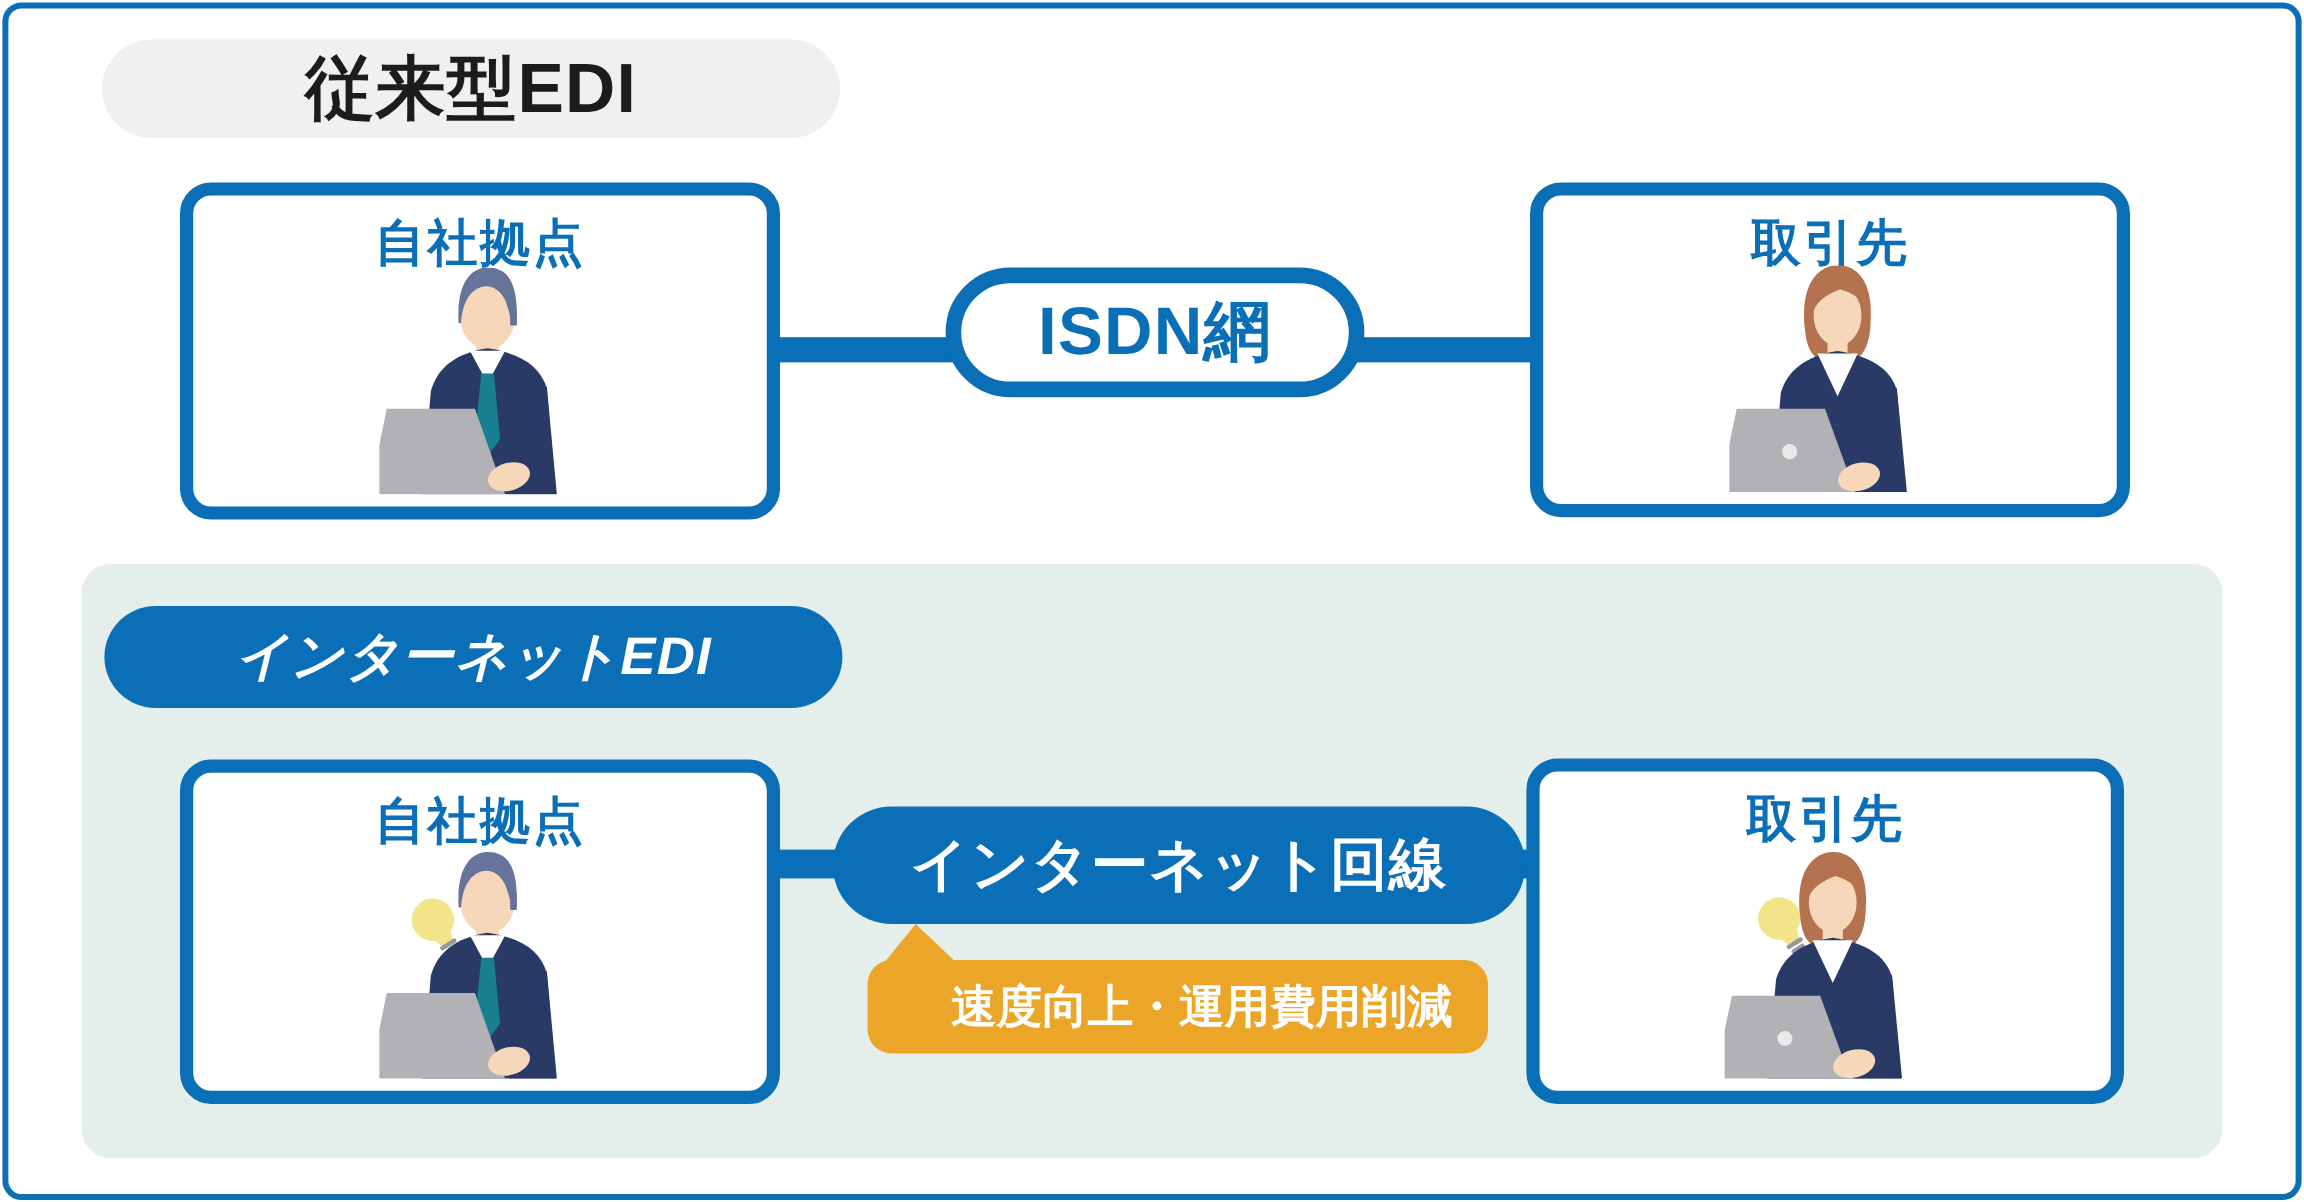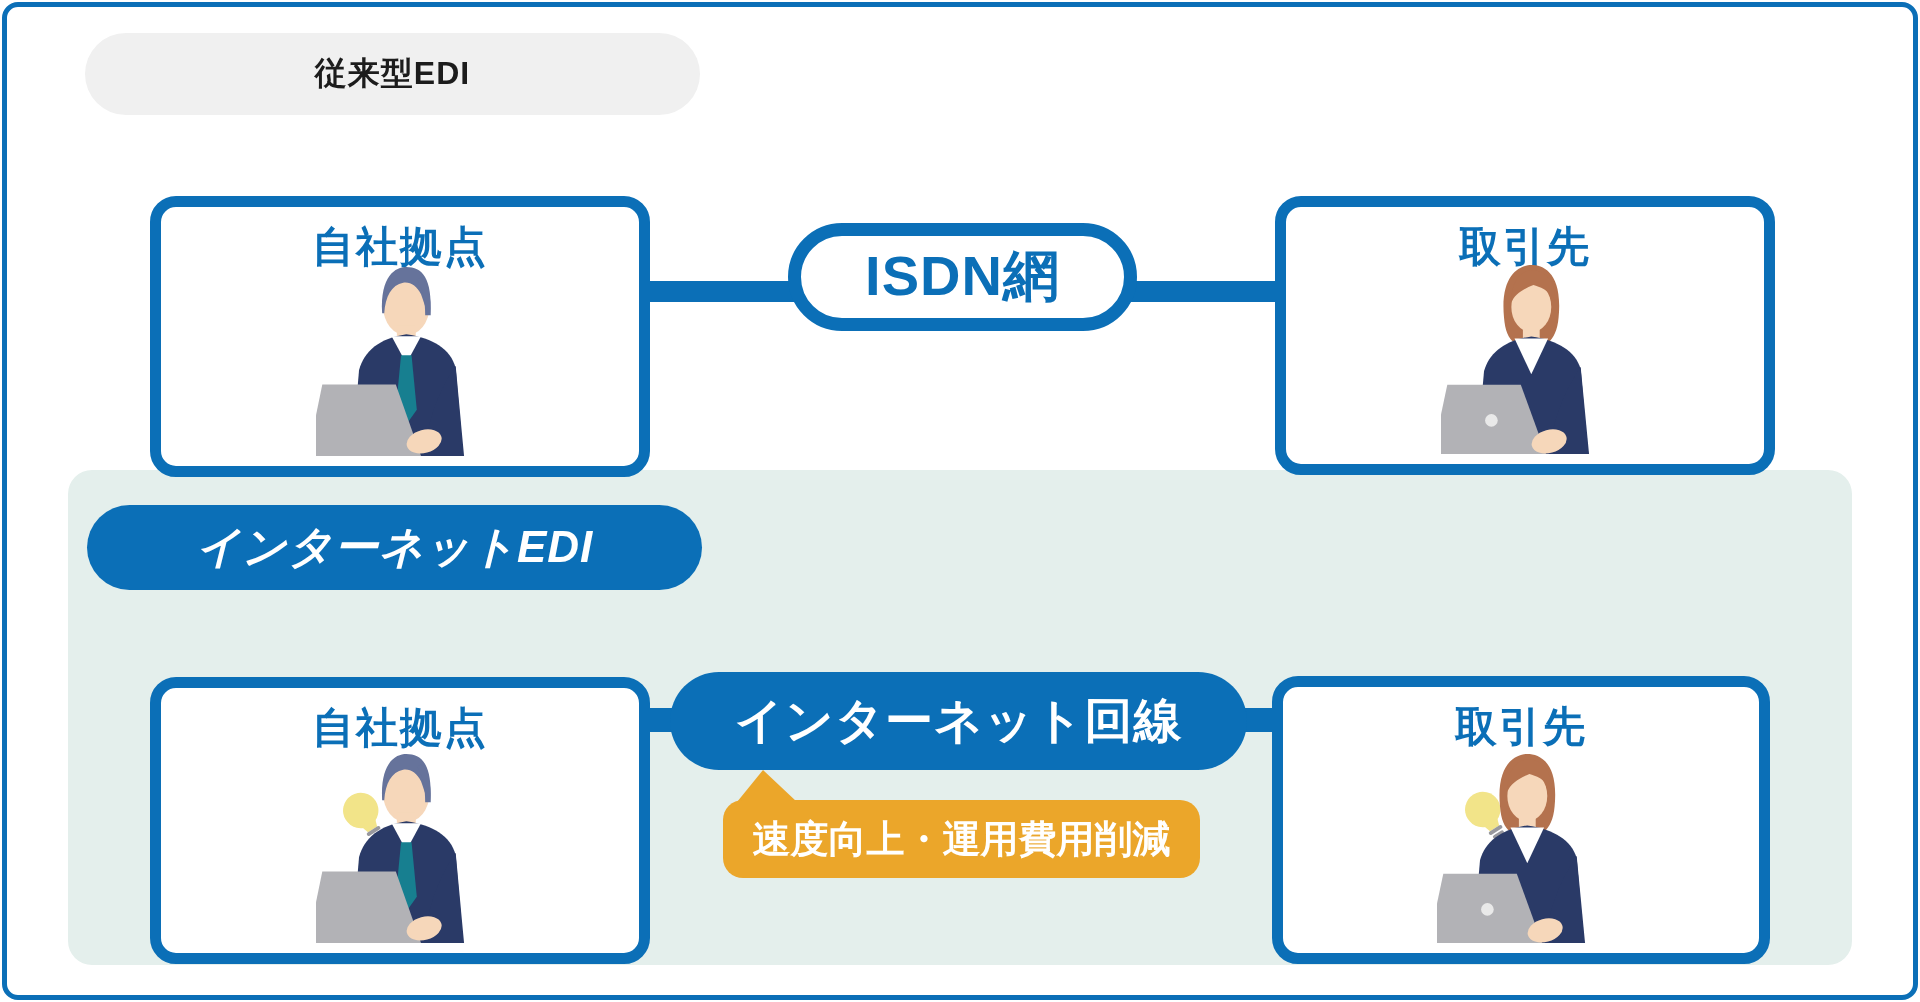--- a/index.html
+++ b/index.html
@@ -4,45 +4,45 @@
 <style>
   html,body{margin:0;padding:0;background:#fff;}
   .canvas{
     position:relative;width:1920px;height:1002px;overflow:hidden;background:#fff;
     font-family:"Liberation Sans","DejaVu Sans",sans-serif;
   }
   .frame{position:absolute;inset:2px;border:5px solid var(--blue);border-radius:16px;pointer-events:none;z-index:5;}
 
   
   .pill{position:absolute;display:flex;align-items:center;justify-content:center;font-weight:bold;box-sizing:border-box;}
-  .pill-gray{left:85px;top:33px;width:615px;height:82px;border-radius:41px;background:var(--gray-pill);color:var(--text-dark);font-size:32px;letter-spacing:1px;z-index:2;text-align:center;}
+  .pill-gray{left:85px;top:33px;width:615px;height:82px;border-radius:41px;background:var(--gray-pill);color:var(--text-dark);font-size:58px;letter-spacing:1px;z-index:2;text-align:center;}
   .pill-blue-label{left:87px;top:505px;width:615px;height:85px;border-radius:43px;background:var(--blue);color:#fff;font-size:44px;letter-spacing:1px;z-index:2;font-style:italic;}
   .pill-isdn{left:788px;top:223px;width:349px;height:108px;border-radius:67px;background:#fff;border:13px solid var(--blue);color:var(--blue);font-size:56px;letter-spacing:1px;z-index:2;}
-  .pill-line{left:670px;top:672px;width:577px;height:98px;border-radius:49px;background:var(--blue);color:#fff;font-size:48px;letter-spacing:1px;z-index:2;}
+  .pill-line{left:694px;top:672px;width:577px;height:98px;border-radius:49px;background:var(--blue);color:#fff;font-size:48px;letter-spacing:1px;z-index:2;}
 
   
-  .box{position:absolute;background:#fff;border:11px solid var(--blue);border-radius:26px;box-sizing:border-box;z-index:2;margin-top:44px;}
+  .box{position:absolute;background:#fff;border:11px solid var(--blue);border-radius:26px;box-sizing:border-box;z-index:2;}
   .box-t-left{left:150px;top:152px;width:500px;height:281px;}
   .box-t-right{left:1275px;top:152px;width:500px;height:279px;}
   .box-b-left{left:150px;top:633px;width:500px;height:287px;}
   .box-b-right{left:1272px;top:632px;width:498px;height:288px;}
   .box-title{margin-top:12px;text-align:center;font-weight:bold;color:var(--blue);font-size:42px;letter-spacing:2px;}
 
   
   .bar{position:absolute;background:var(--blue);z-index:1;}
   .bar-t-left{left:635px;top:281px;width:165px;height:21px;}
   .bar-t-right{left:1125px;top:281px;width:165px;height:21px;}
   .bar-b-left{left:635px;top:708px;width:70px;height:24px;}
   .bar-b-right{left:1238px;top:708px;width:52px;height:24px;}
 
   
   .panel{position:absolute;left:68px;top:470px;width:1784px;height:495px;background:var(--panel);border-radius:24px;z-index:0;}
 
   
-  .callout{position:absolute;left:723px;top:800px;width:477px;height:78px;background:var(--yellow);border-radius:20px;display:flex;align-items:center;justify-content:center;color:#fff;font-weight:bold;font-size:38px;z-index:3;}
+  .callout{position:absolute;left:723px;top:800px;width:477px;height:78px;background:var(--yellow);border-radius:20px;display:flex;align-items:center;justify-content:center;color:#fff;font-weight:bold;font-size:38px;z-index:3;padding-left:40px;}
   .callout-pointer{position:absolute;left:733px;top:770px;width:70px;height:32px;z-index:3;}
   .callout-pointer polygon{fill:var(--yellow);}
 
   
   .person{position:absolute;left:50%;transform:translateX(-50%);bottom:10px;width:168px;height:189px;}
   .bulb{position:absolute;left:178px;top:100px;width:50px;height:60px;}
   .hidden-defs{position:absolute;width:0;height:0;overflow:hidden;}
 </style>
 </head>
 <body>

